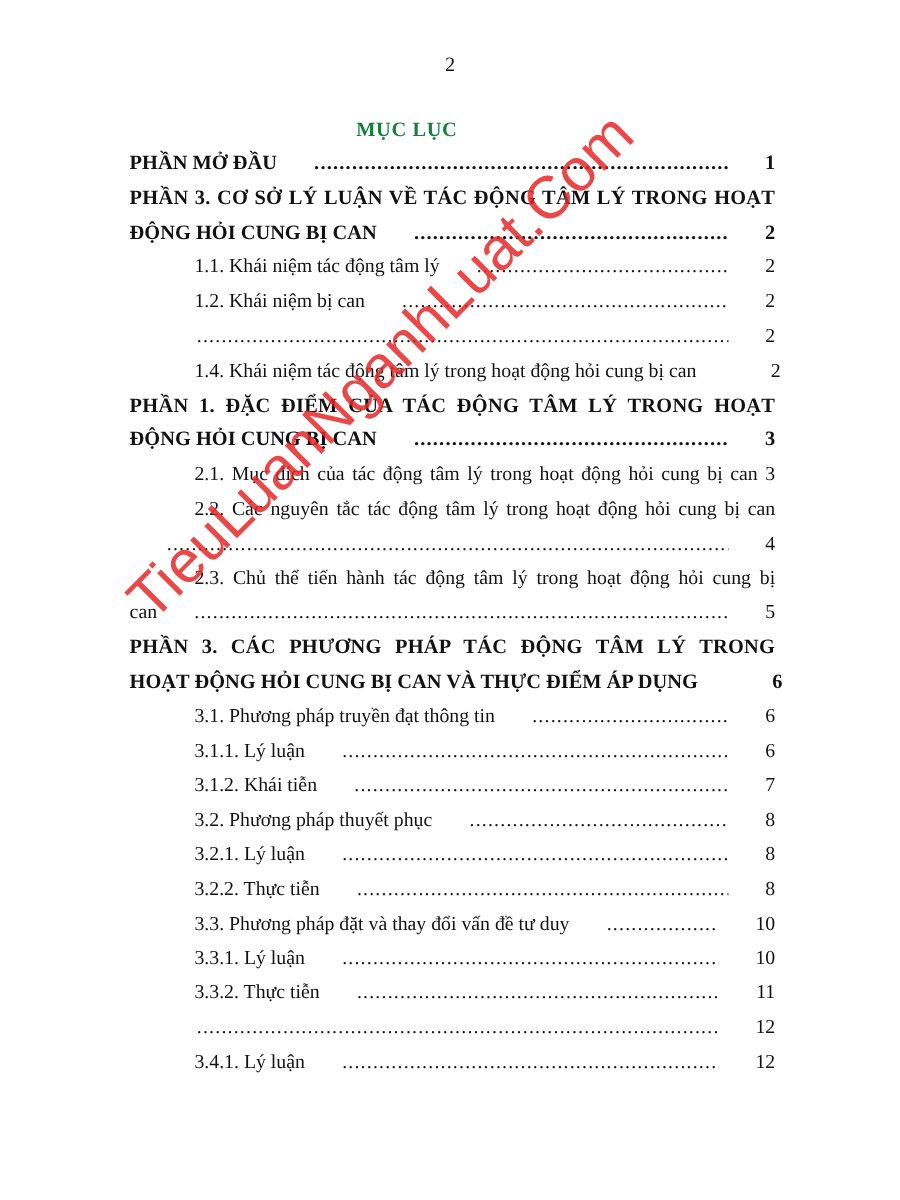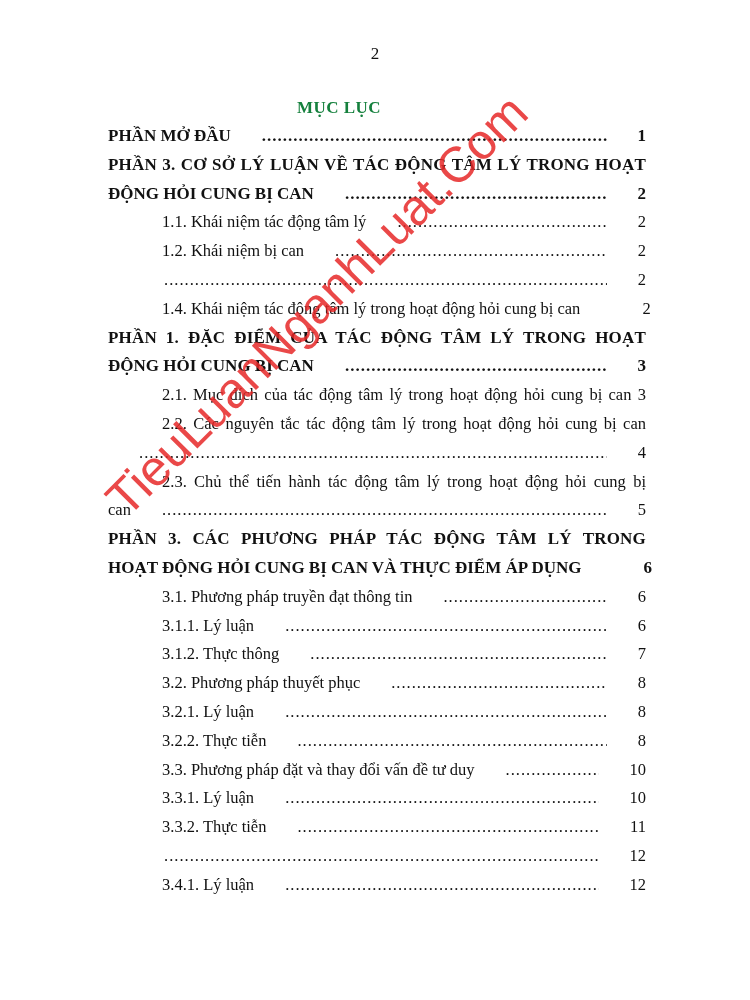--- a/index.html
+++ b/index.html
@@ -102,21 +102,21 @@
     <span class="label">3.1. Phương pháp truyền đạt thông tin</span>
       <span class="dots"></span>
       <span class="page">6</span>
   </div>
   <div class="row sub">
     <span class="label">3.1.1. Lý luận</span>
       <span class="dots"></span>
       <span class="page">6</span>
   </div>
   <div class="row sub">
-    <span class="label">3.1.2. Thực thông</span>
+    <span class="label">3.1.2. Khái tiễn</span>
       <span class="dots"></span>
       <span class="page">7</span>
   </div>
   <div class="row sub">
     <span class="label">3.2. Phương pháp thuyết phục</span>
       <span class="dots"></span>
       <span class="page">8</span>
   </div>
   <div class="row sub">
     <span class="label">3.2.1. Lý luận</span>

